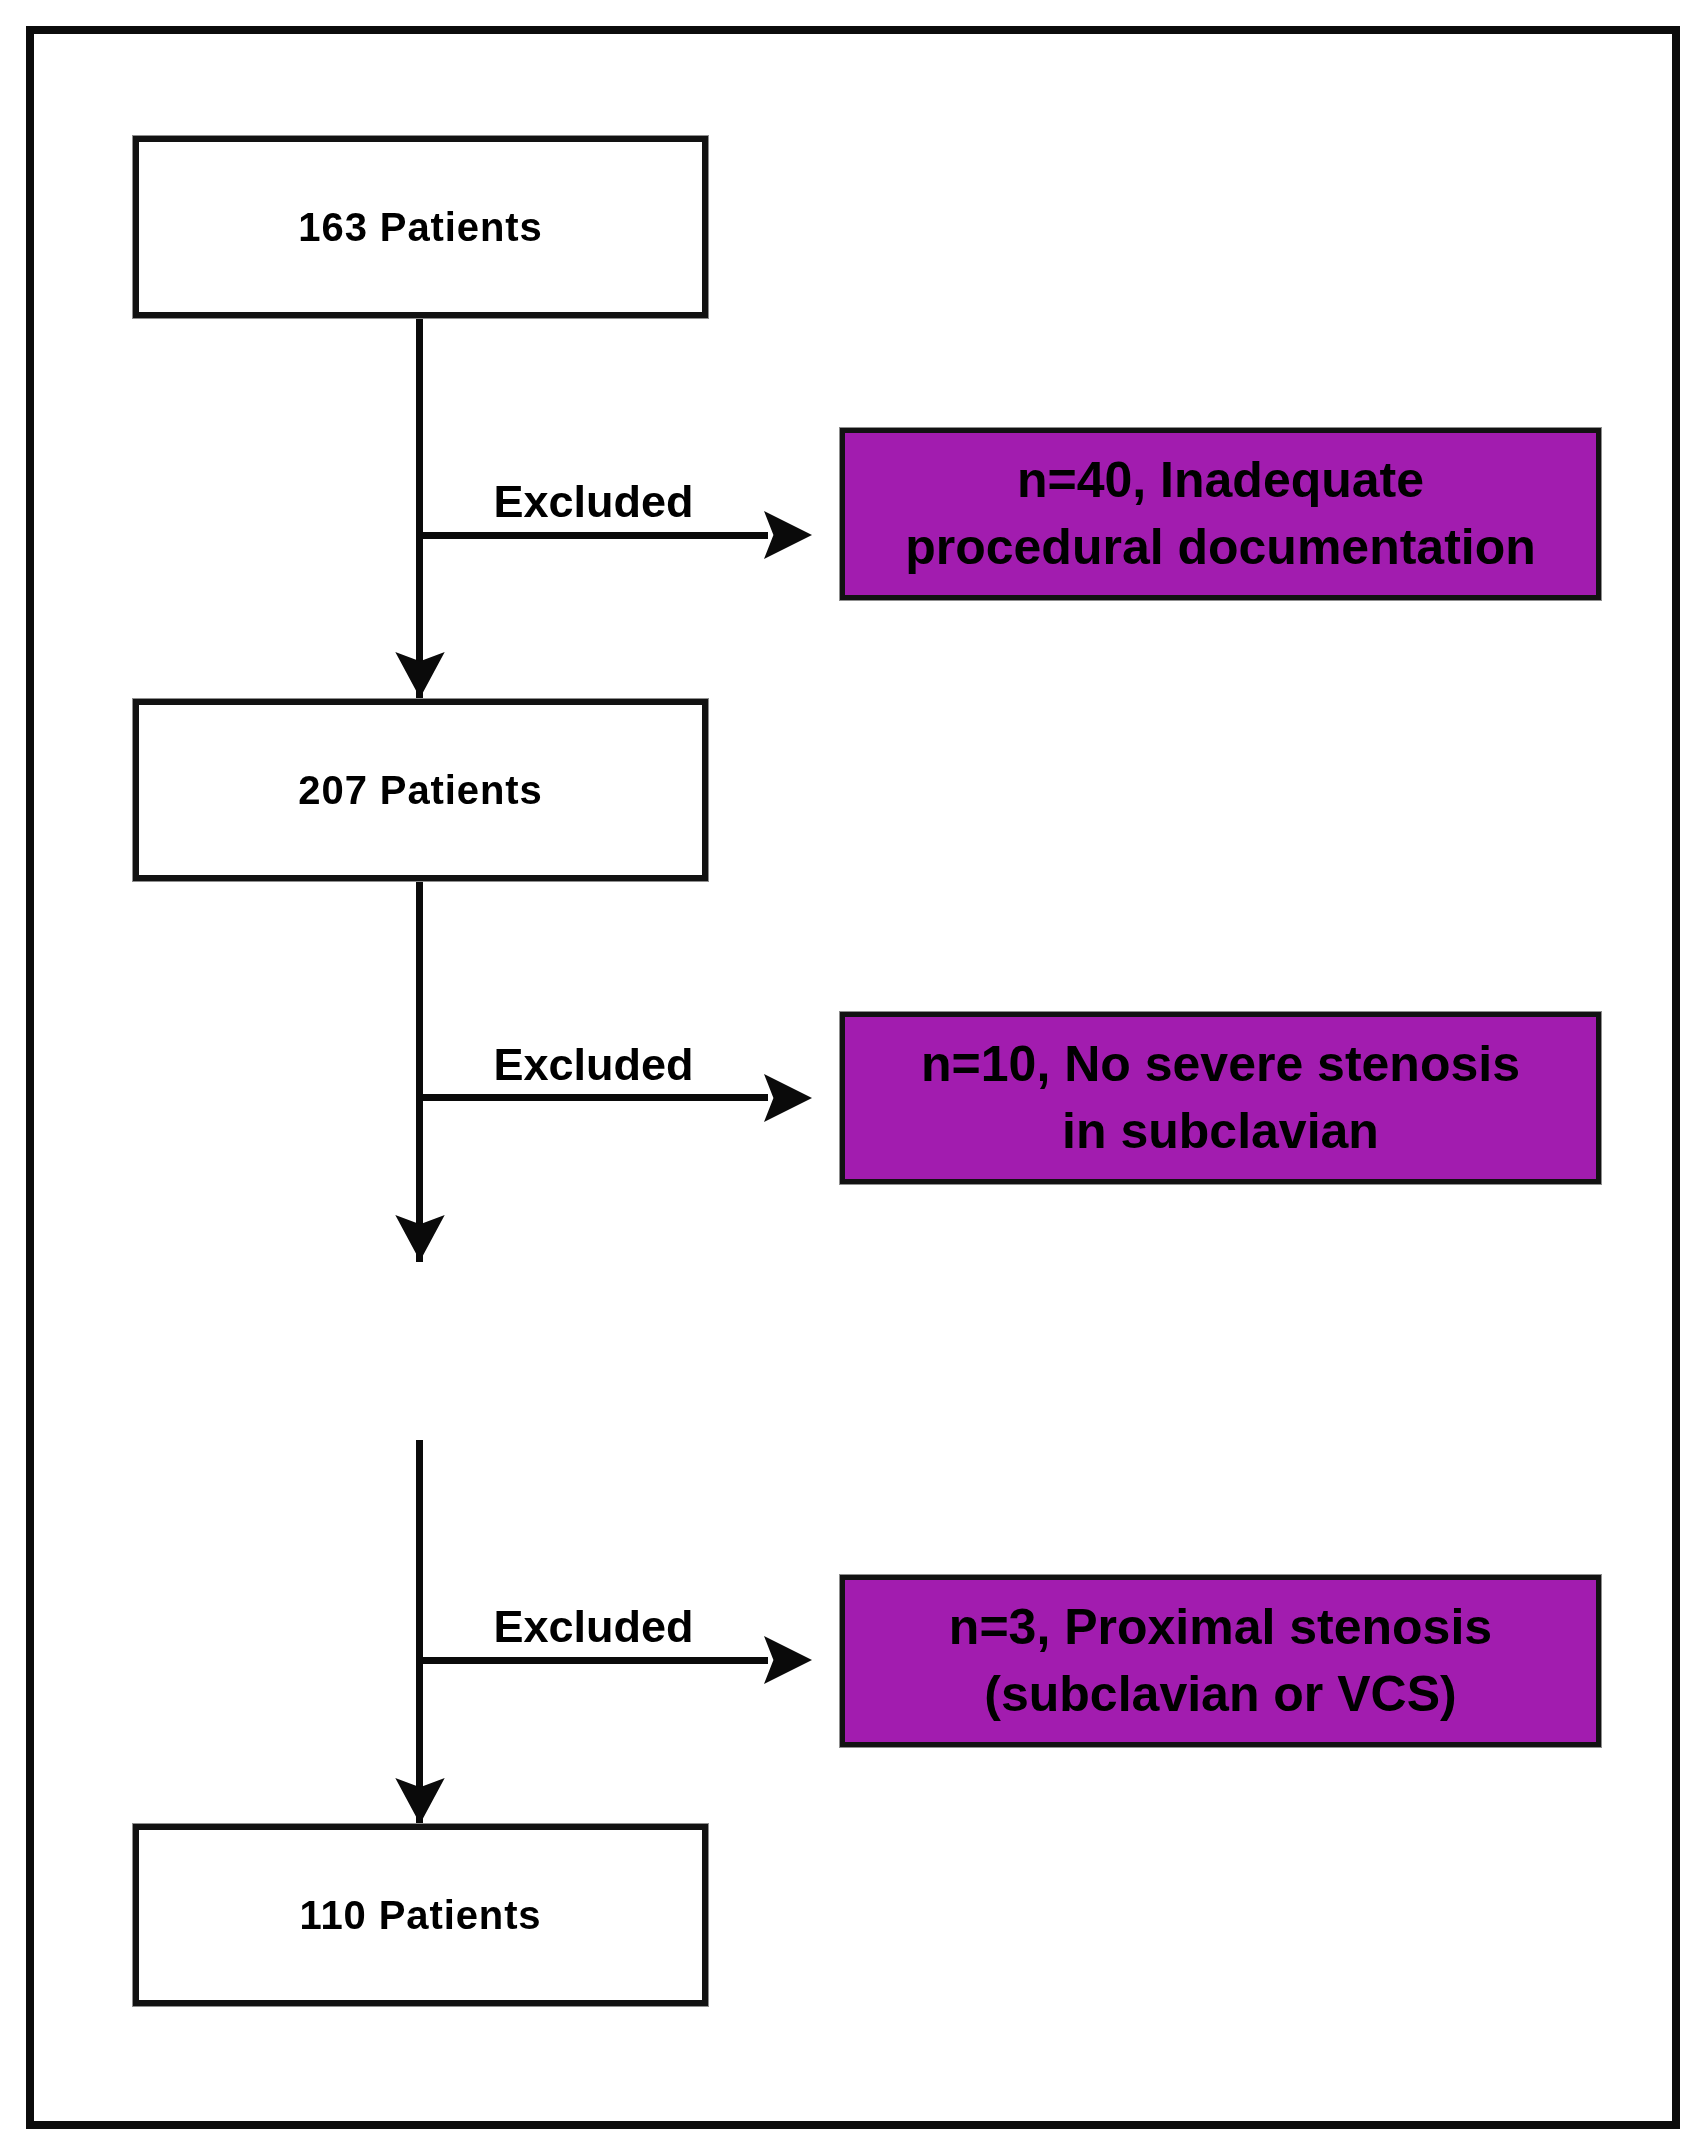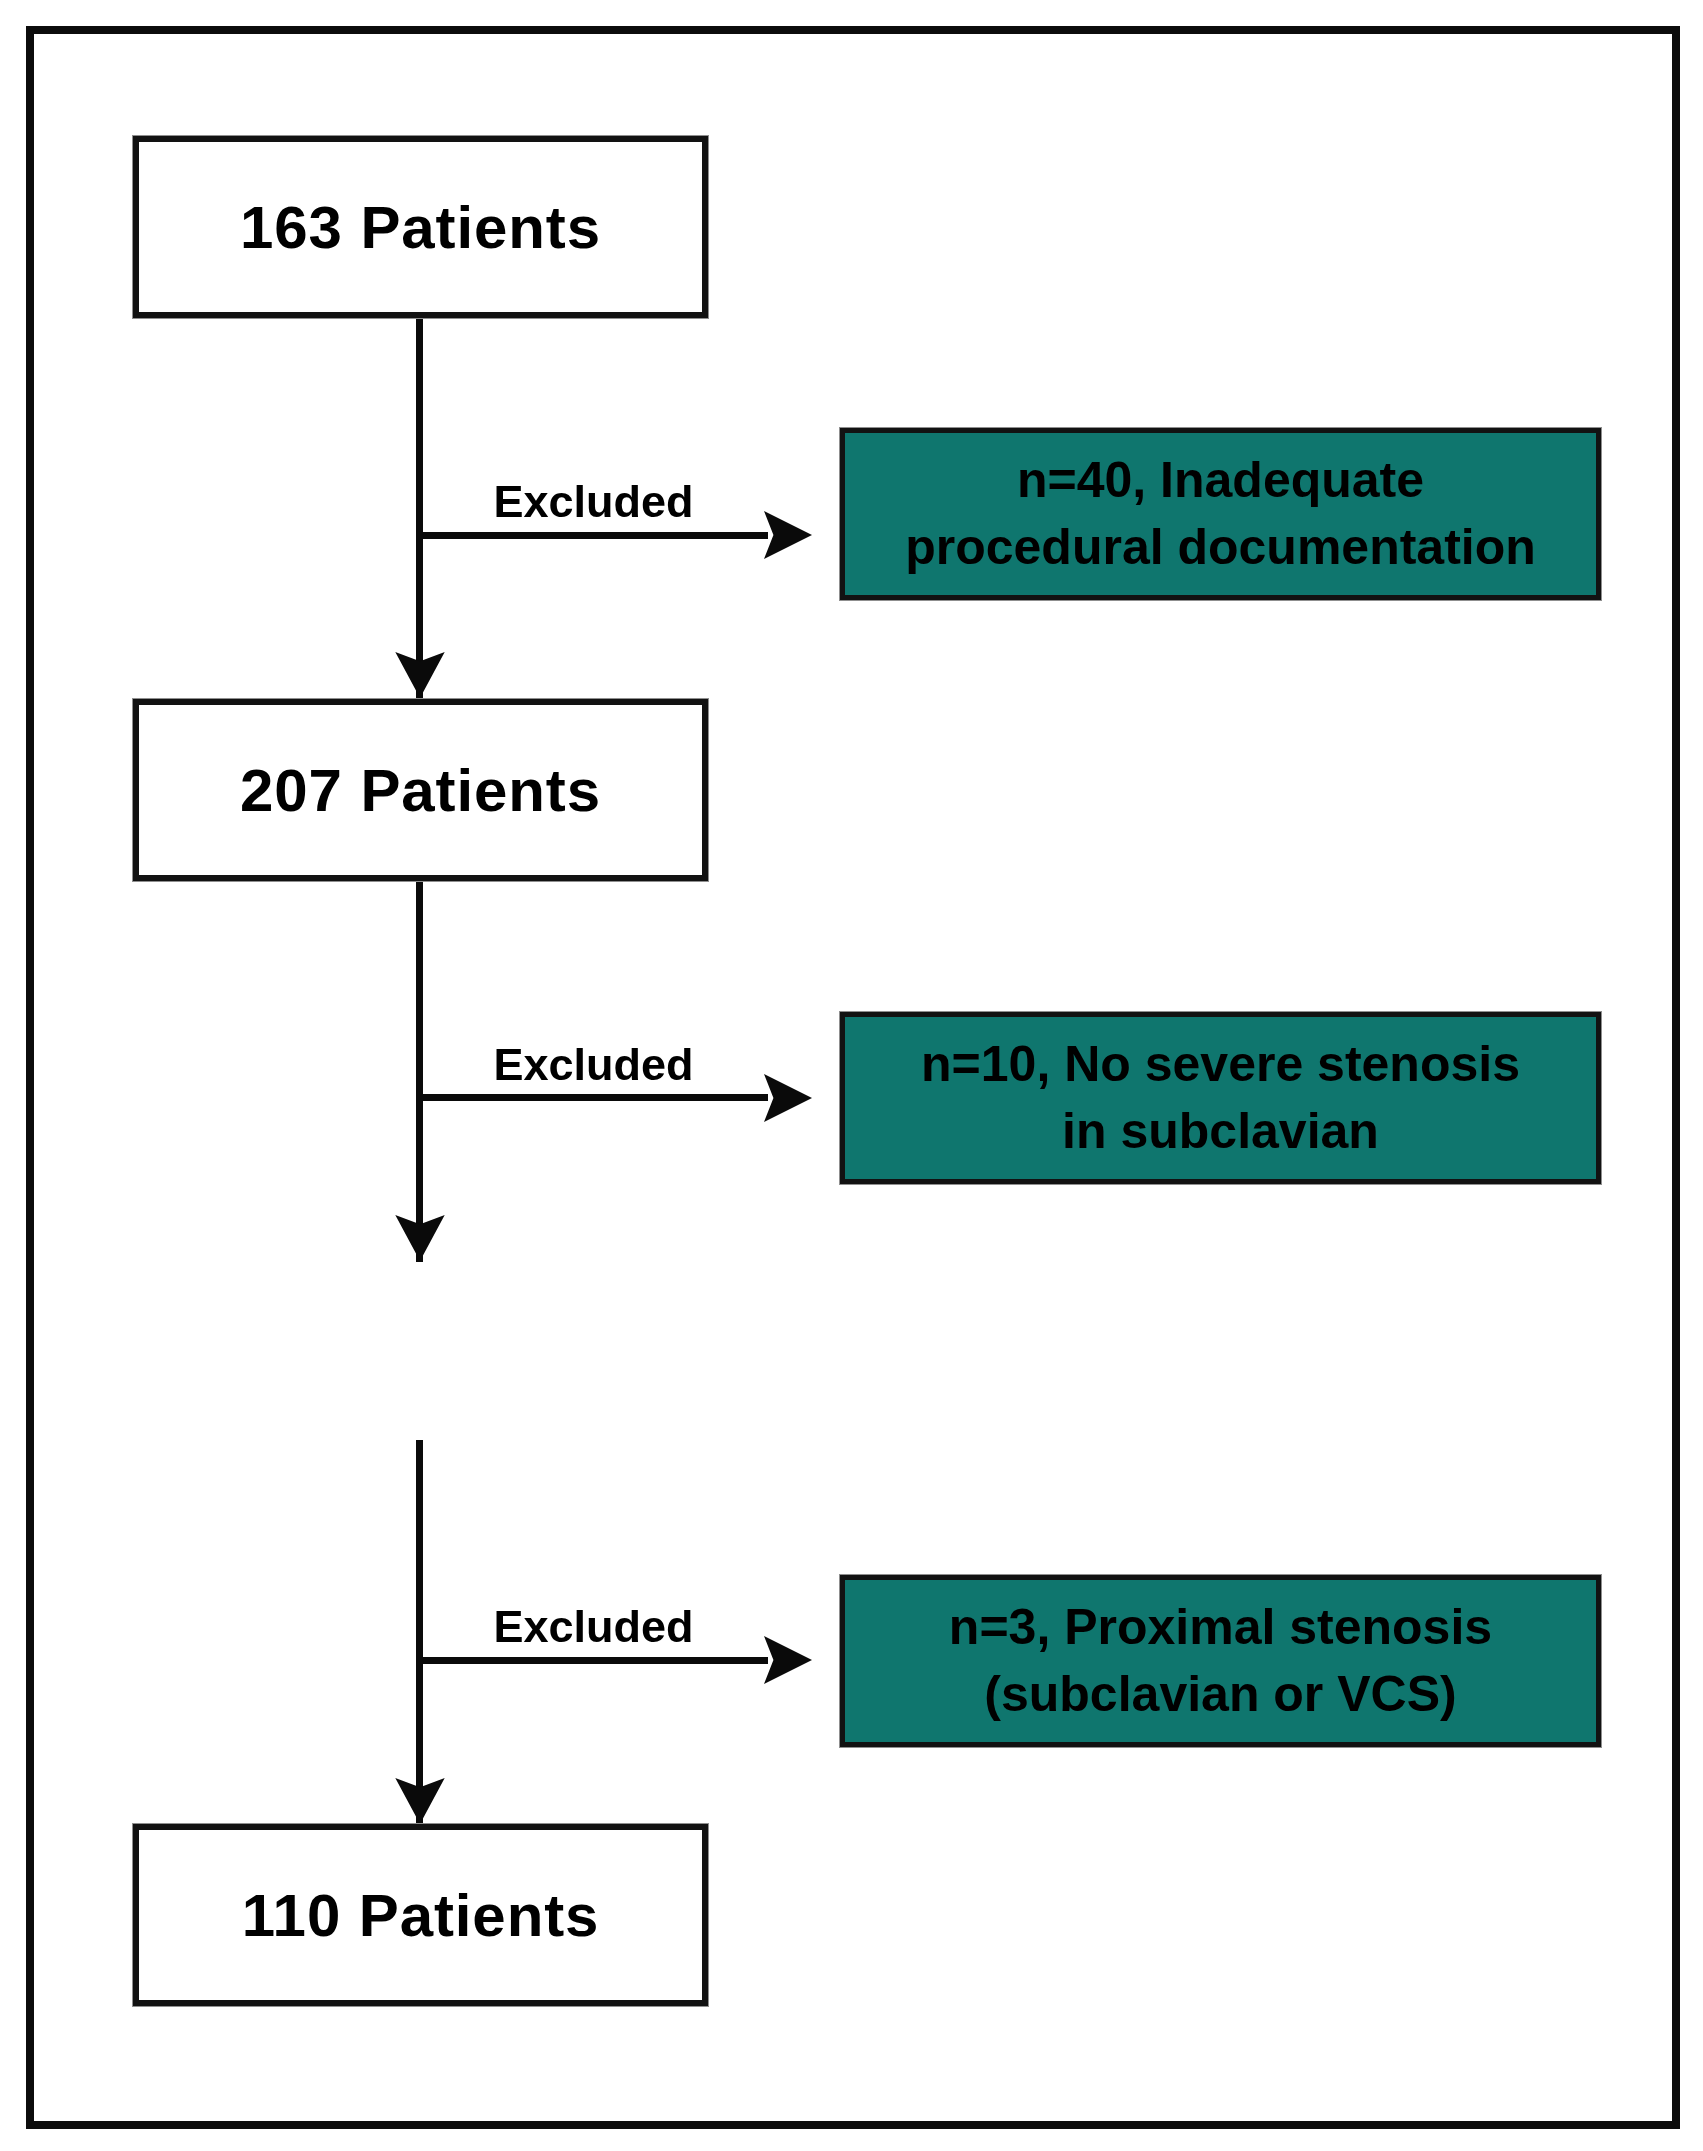--- a/index.html
+++ b/index.html
@@ -34,34 +34,34 @@
     box-sizing: border-box;
     border: 6px solid #121212;
     outline: 1.7px solid #8f8f8f;
     background: #ffffff;
     display: flex;
     align-items: center;
     justify-content: center;
     z-index: 3;
   }
   .ptext {
-    font-size: 60px;
+    font-size: 40px;
     font-weight: 700;
     letter-spacing: 0.9px;
     white-space: nowrap;
   }
   .ebox {
     position: absolute;
     left: 840px;
     width: 761px;
     height: 172px;
     box-sizing: border-box;
     border: 5.2px solid #121212;
     outline: 1.7px solid #8f8f8f;
-    background: #0f766e;
+    background: #a21caf;
     display: flex;
     flex-direction: column;
     align-items: center;
     justify-content: center;
     text-align: center;
     z-index: 3;
   }
   .etext {
     display: block;
     font-size: 50px;

